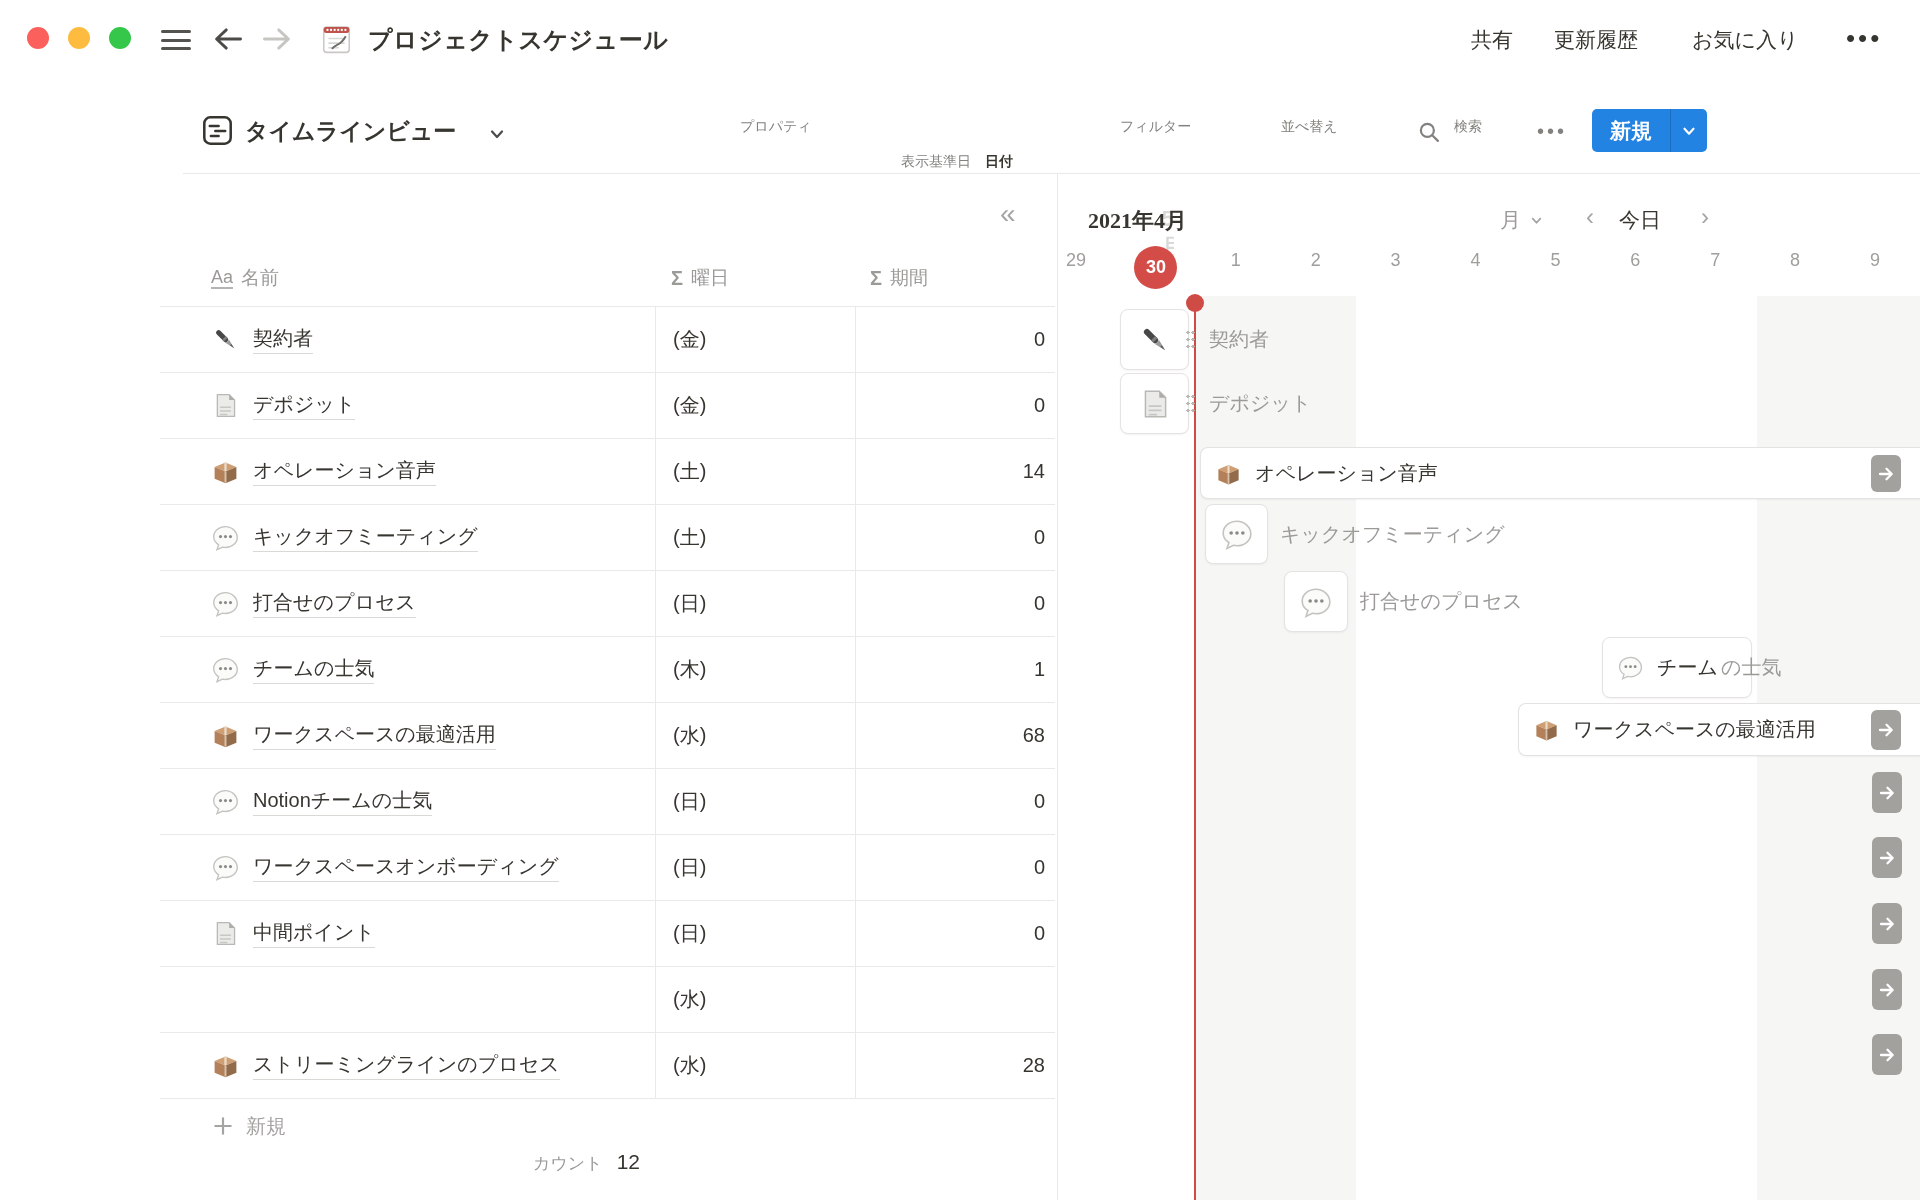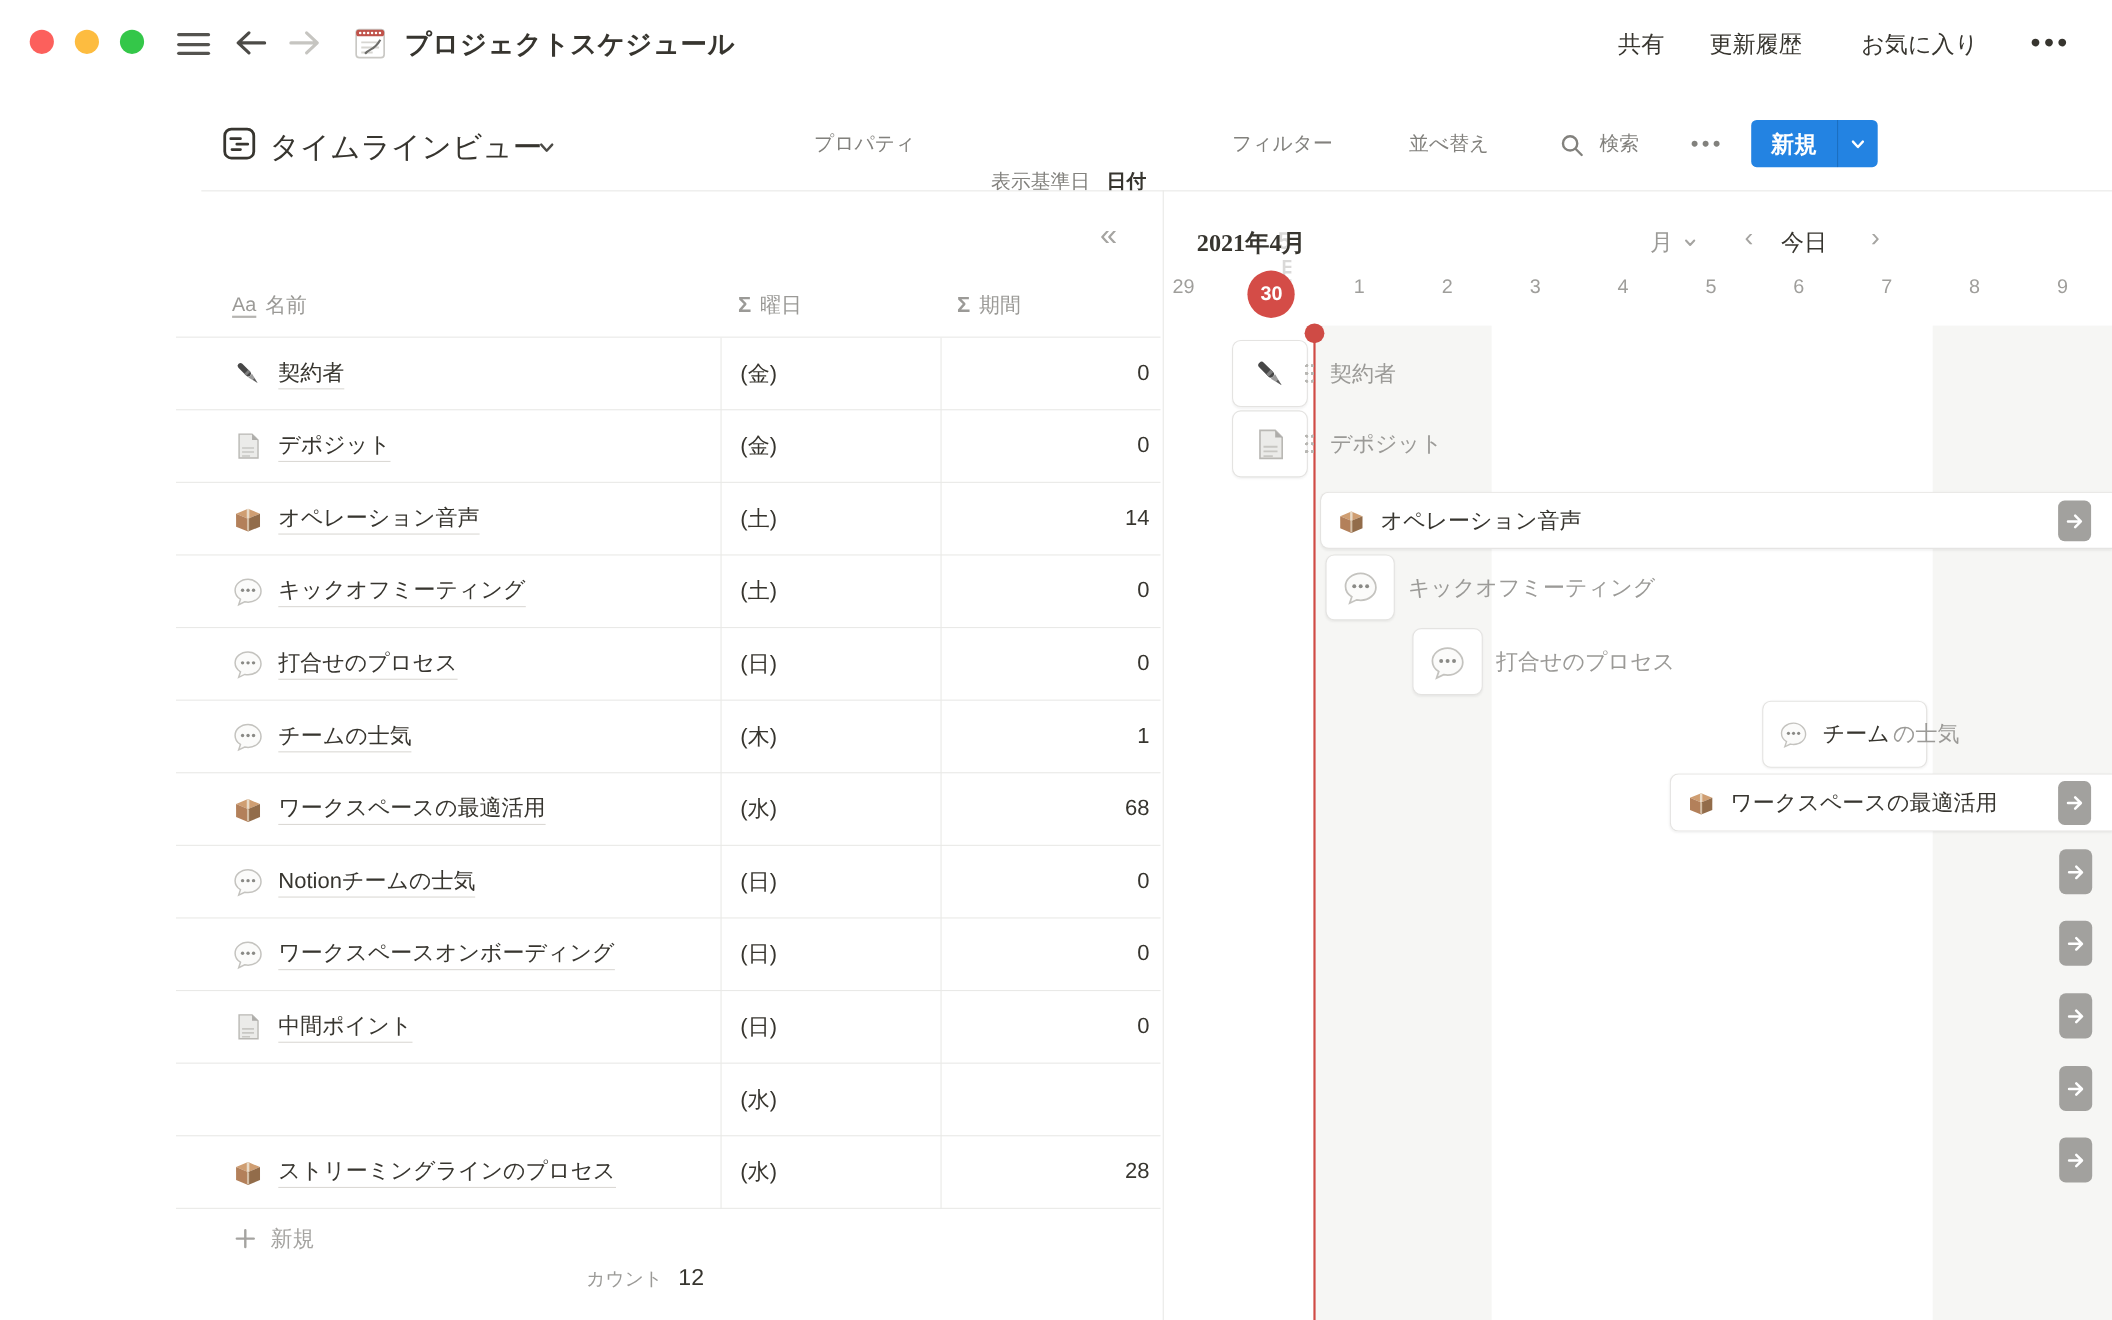--- a/index.html
+++ b/index.html
@@ -10,22 +10,22 @@
   .abs { position:absolute; }
 
   
   .light { position:absolute; width:22px; height:22px; border-radius:50%; top:27px; }
   .hamburger span { display:block; width:30px; height:3.2px; background:#54534f; border-radius:2px; margin:5.2px 0; }
   .win-title { font-size:24px; font-weight:600; letter-spacing:.5px; }
   .menu-item { font-size:21px; color:#37352f; cursor:pointer; }
   .dots { font-size:26px; letter-spacing:3px; color:#37352f; line-height:20px; }
 
   
-  .view-title { font-size:27px; font-weight:400; }
-  .tb-item { font-size:18px; color:#82817d; }
+  .view-title { font-size:23px; font-weight:700; }
+  .tb-item { font-size:14px; color:#82817d; }
   .tb-dark { color:#37352f; font-weight:600; }
   .new-btn { background:#2383e2; border-radius:5px; display:flex; align-items:stretch; height:43px; overflow:hidden; }
   .new-btn .main { color:#fff; font-size:21px; font-weight:600; padding:0 18px; display:flex; align-items:center; }
   .new-btn .split { width:37px; border-left:1px solid rgba(18,87,152,.45); display:flex; align-items:center; justify-content:center; }
 
   
   .hline { position:absolute; height:1px; background:#e9e9e7; }
   .vline { position:absolute; width:1px; background:#e9e9e7; }
   .th { position:absolute; color:#9b9a97; font-size:19px; display:flex; align-items:center; gap:8px; height:56px; }
   .th .aa { font-size:18px; border-bottom:2px solid #b5b4b1; line-height:20px; }

